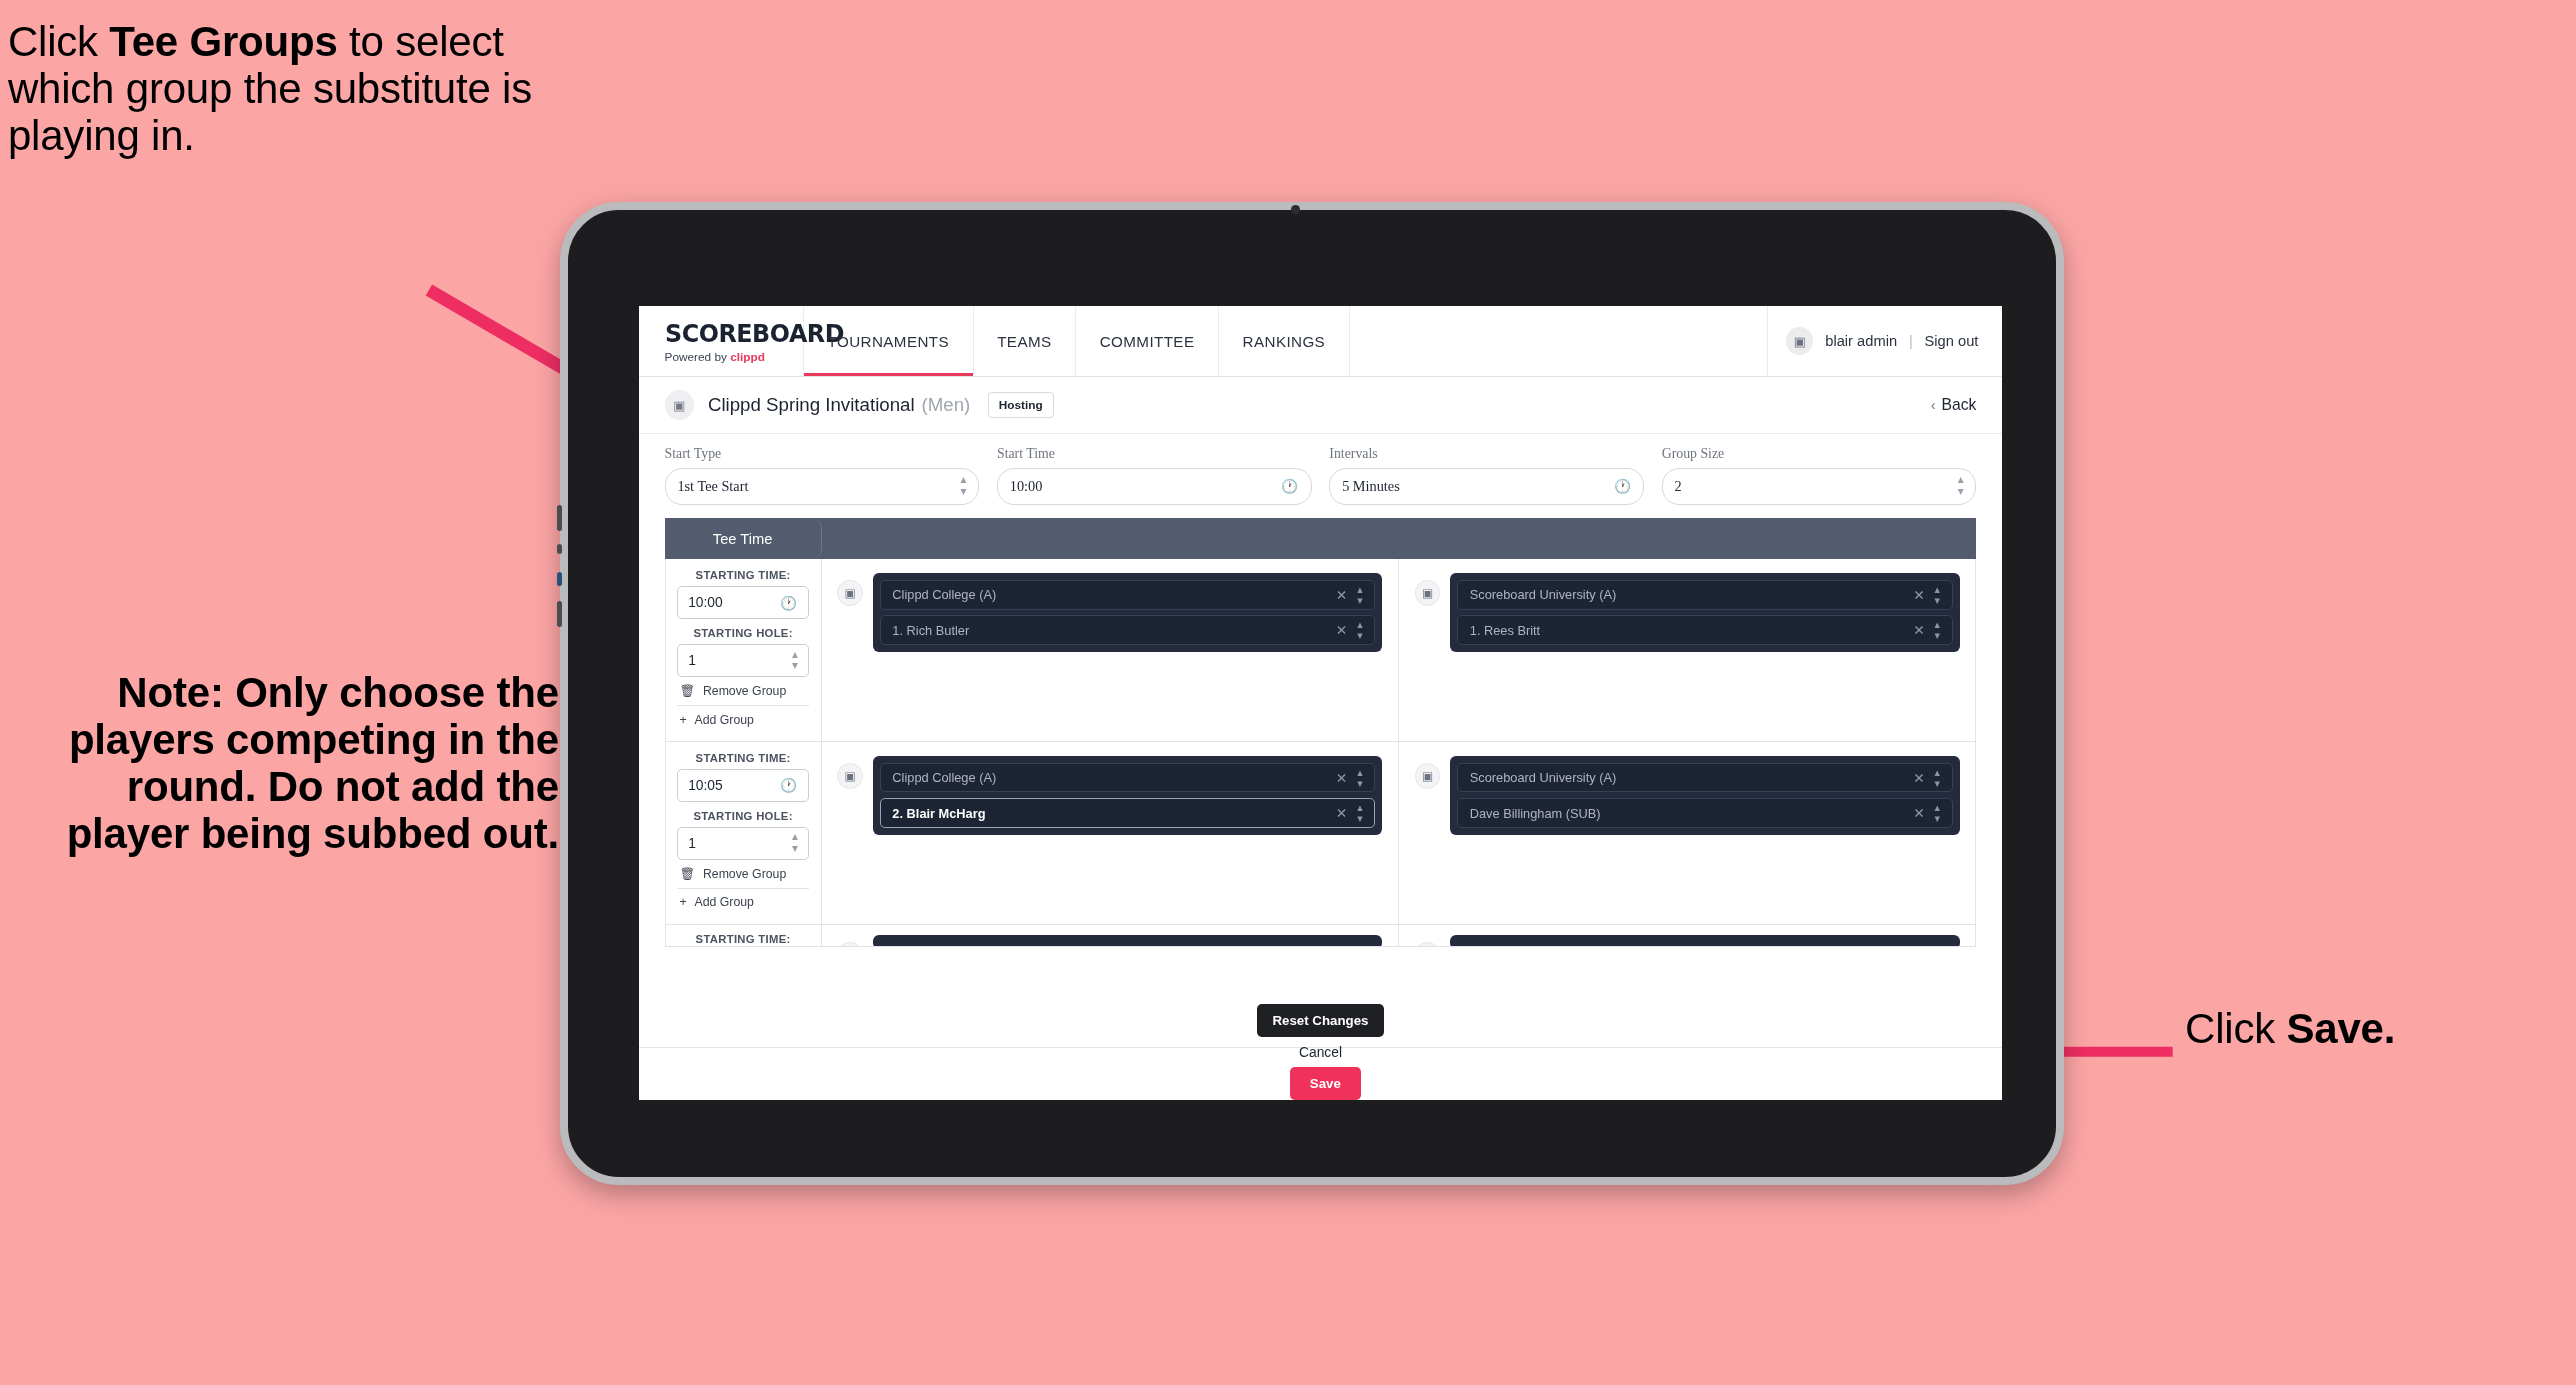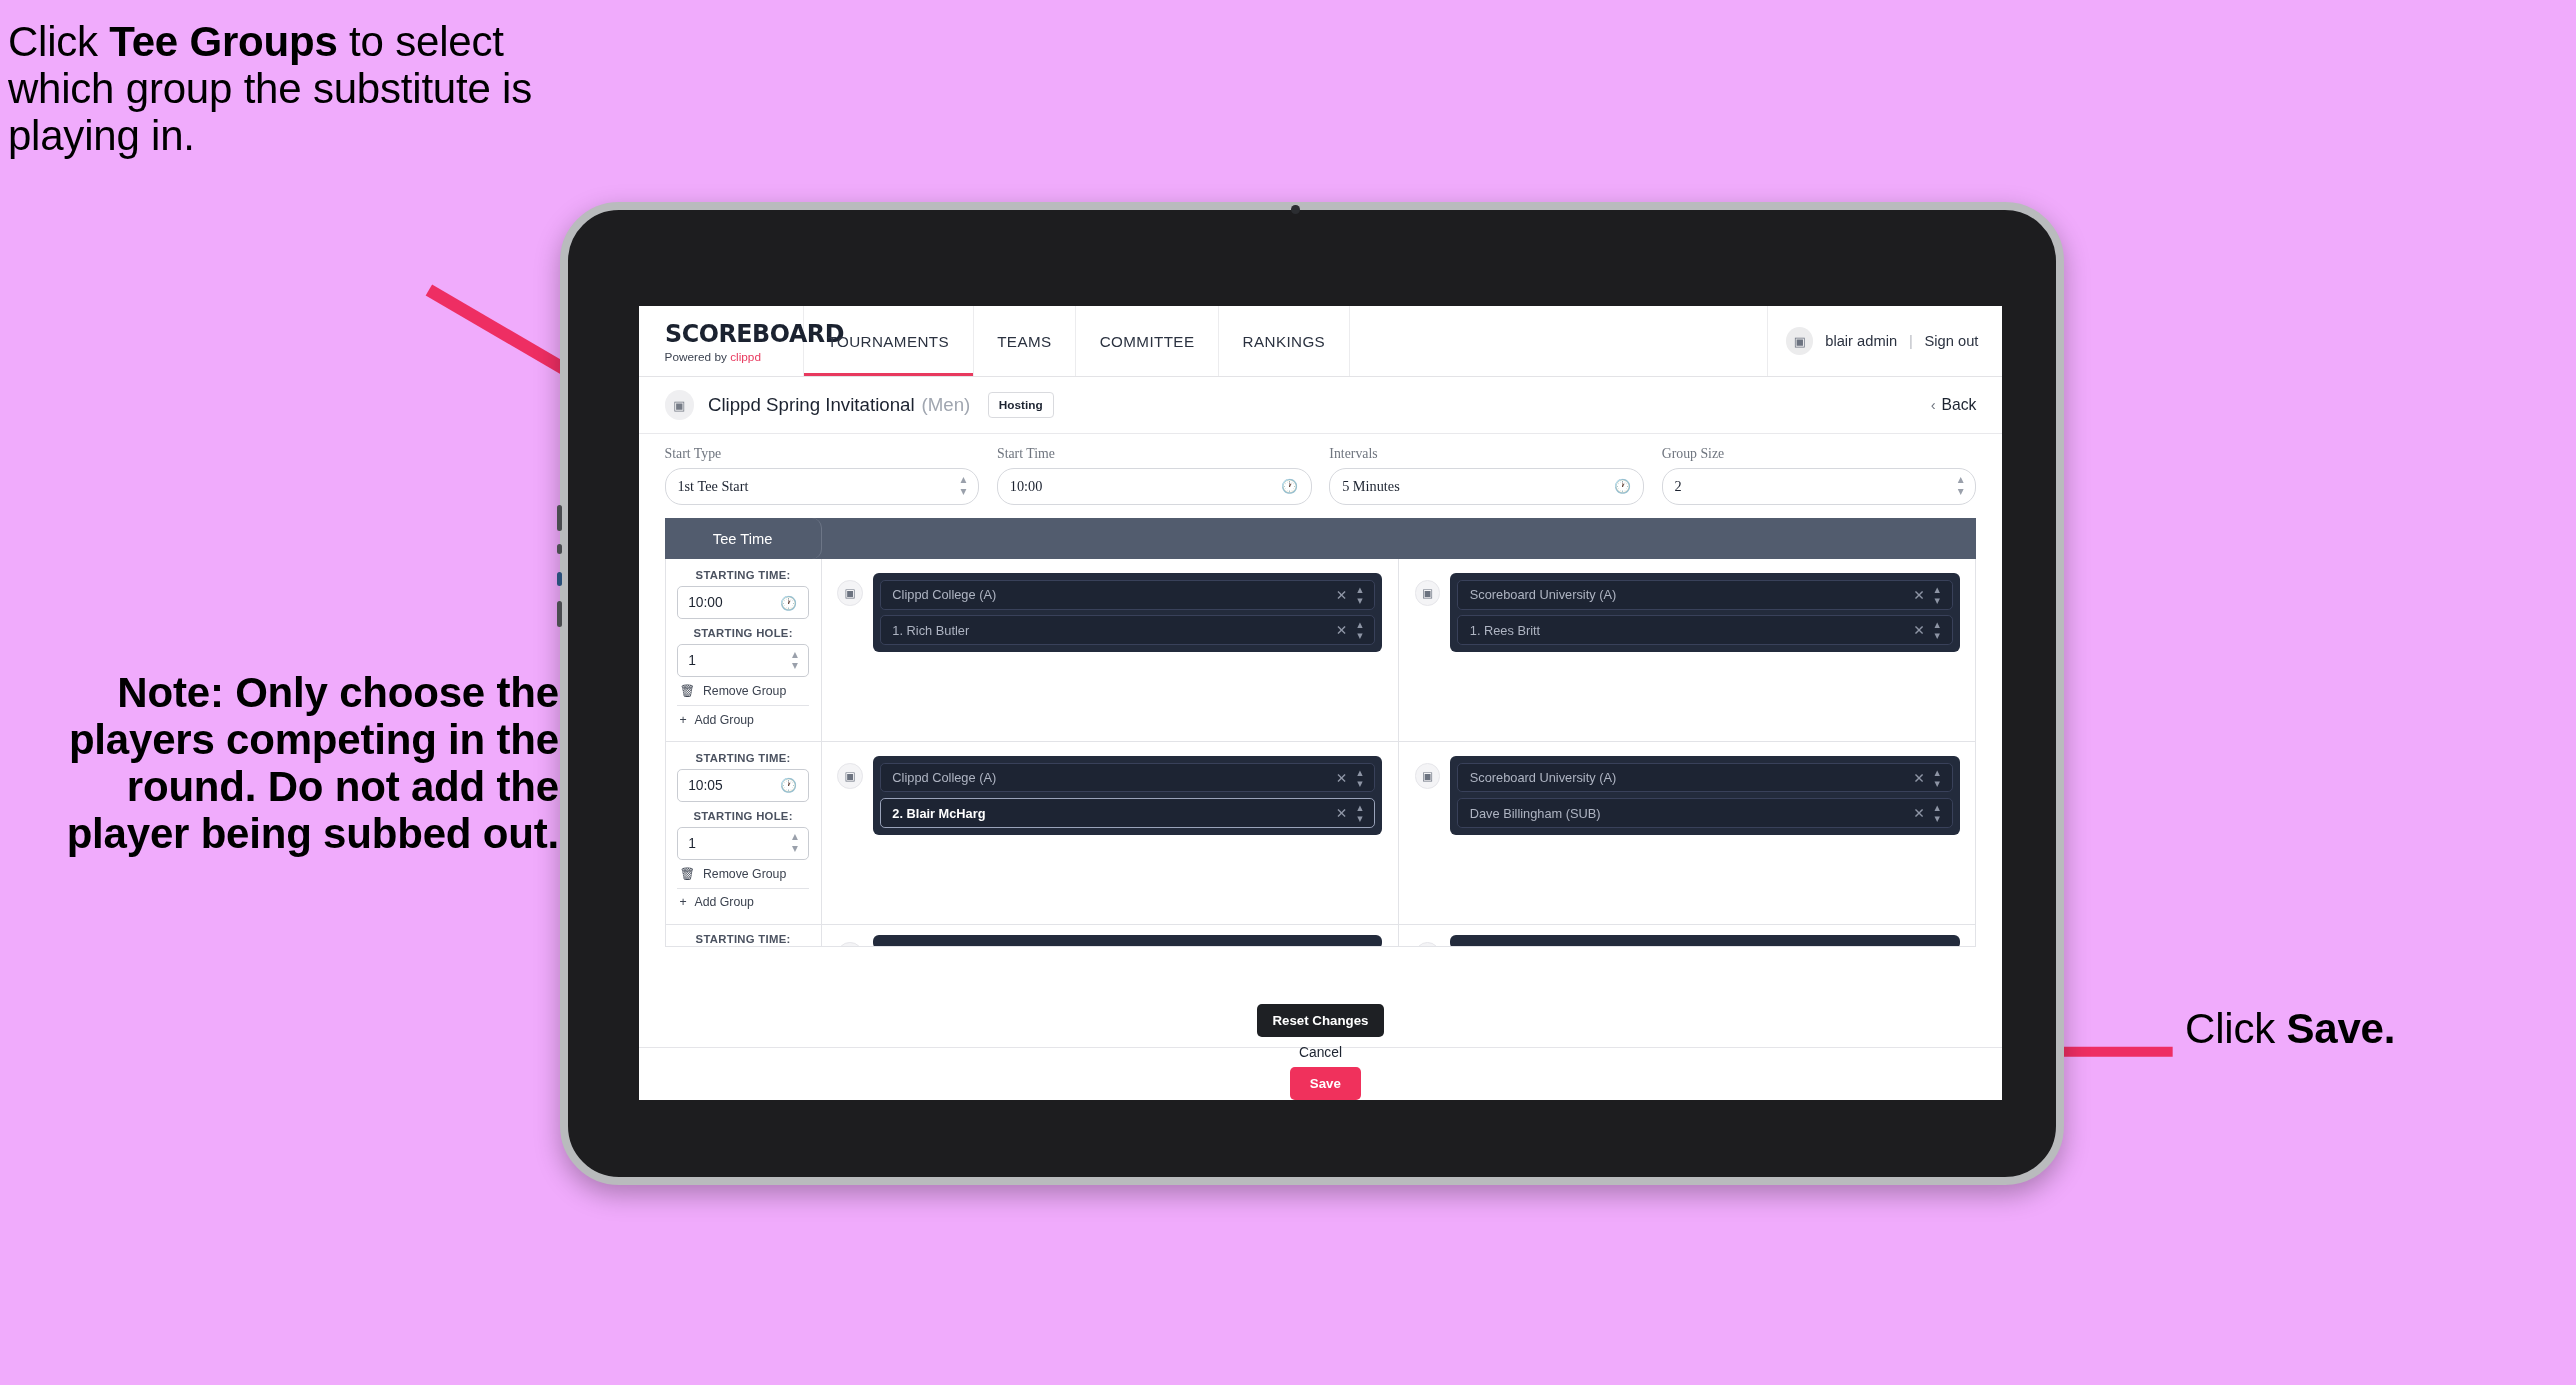--- a/index.html
+++ b/index.html
@@ -2,21 +2,21 @@
 <html><head>
 <meta charset="utf-8">
 <style>
   * { box-sizing: border-box; margin: 0; padding: 0; }
   html, body {
     width: 2576px; height: 1385px;
     background: #ffffff;
     font-family: "Liberation Sans", sans-serif;
     overflow: hidden;
   }
-  #root { position: relative; width: 2576px; height: 1385px; background: #f0abfc; }
+  #root { position: relative; width: 2576px; height: 1385px; background: #fca5a5; }
 
   
   .anno {
     position: absolute;
     color: #000;
     font-size: 42px;
     line-height: 1.12;
     letter-spacing: -0.2px;
   }
   .anno b { font-weight: 700; }
@@ -64,21 +64,21 @@
     width: 165px; padding-left: 25.6px;
     display: flex; flex-direction: column; justify-content: center;
     border-right: 1px solid #ececee;
   }
   #logo-word {
     font-family: "DejaVu Sans", sans-serif;
     font-weight: 700; font-size: 25.6px; letter-spacing: -0.5px;
     color: #1b2230; transform: scaleX(0.93); transform-origin: left center;
   }
   #logo-sub { font-size: 11.8px; color: #3b4250; margin-top: 2px; }
-  #logo-sub .brand { color: #e8395e; font-weight: 400; }
+  #logo-sub .brand { color: #e8395e; font-weight: 700; }
 
   .nav-tab {
     display: flex; align-items: center; padding: 0 23.6px;
     font-size: 15.2px; color: #2b3240; letter-spacing: 0.4px;
     border-right: 1px solid #ececee;
     position: relative; cursor: pointer;
   }
   .nav-tab.active::after {
     content:""; position:absolute; left:0; right:0; bottom:0; height:2.9px; background:#e8395e;
   }

